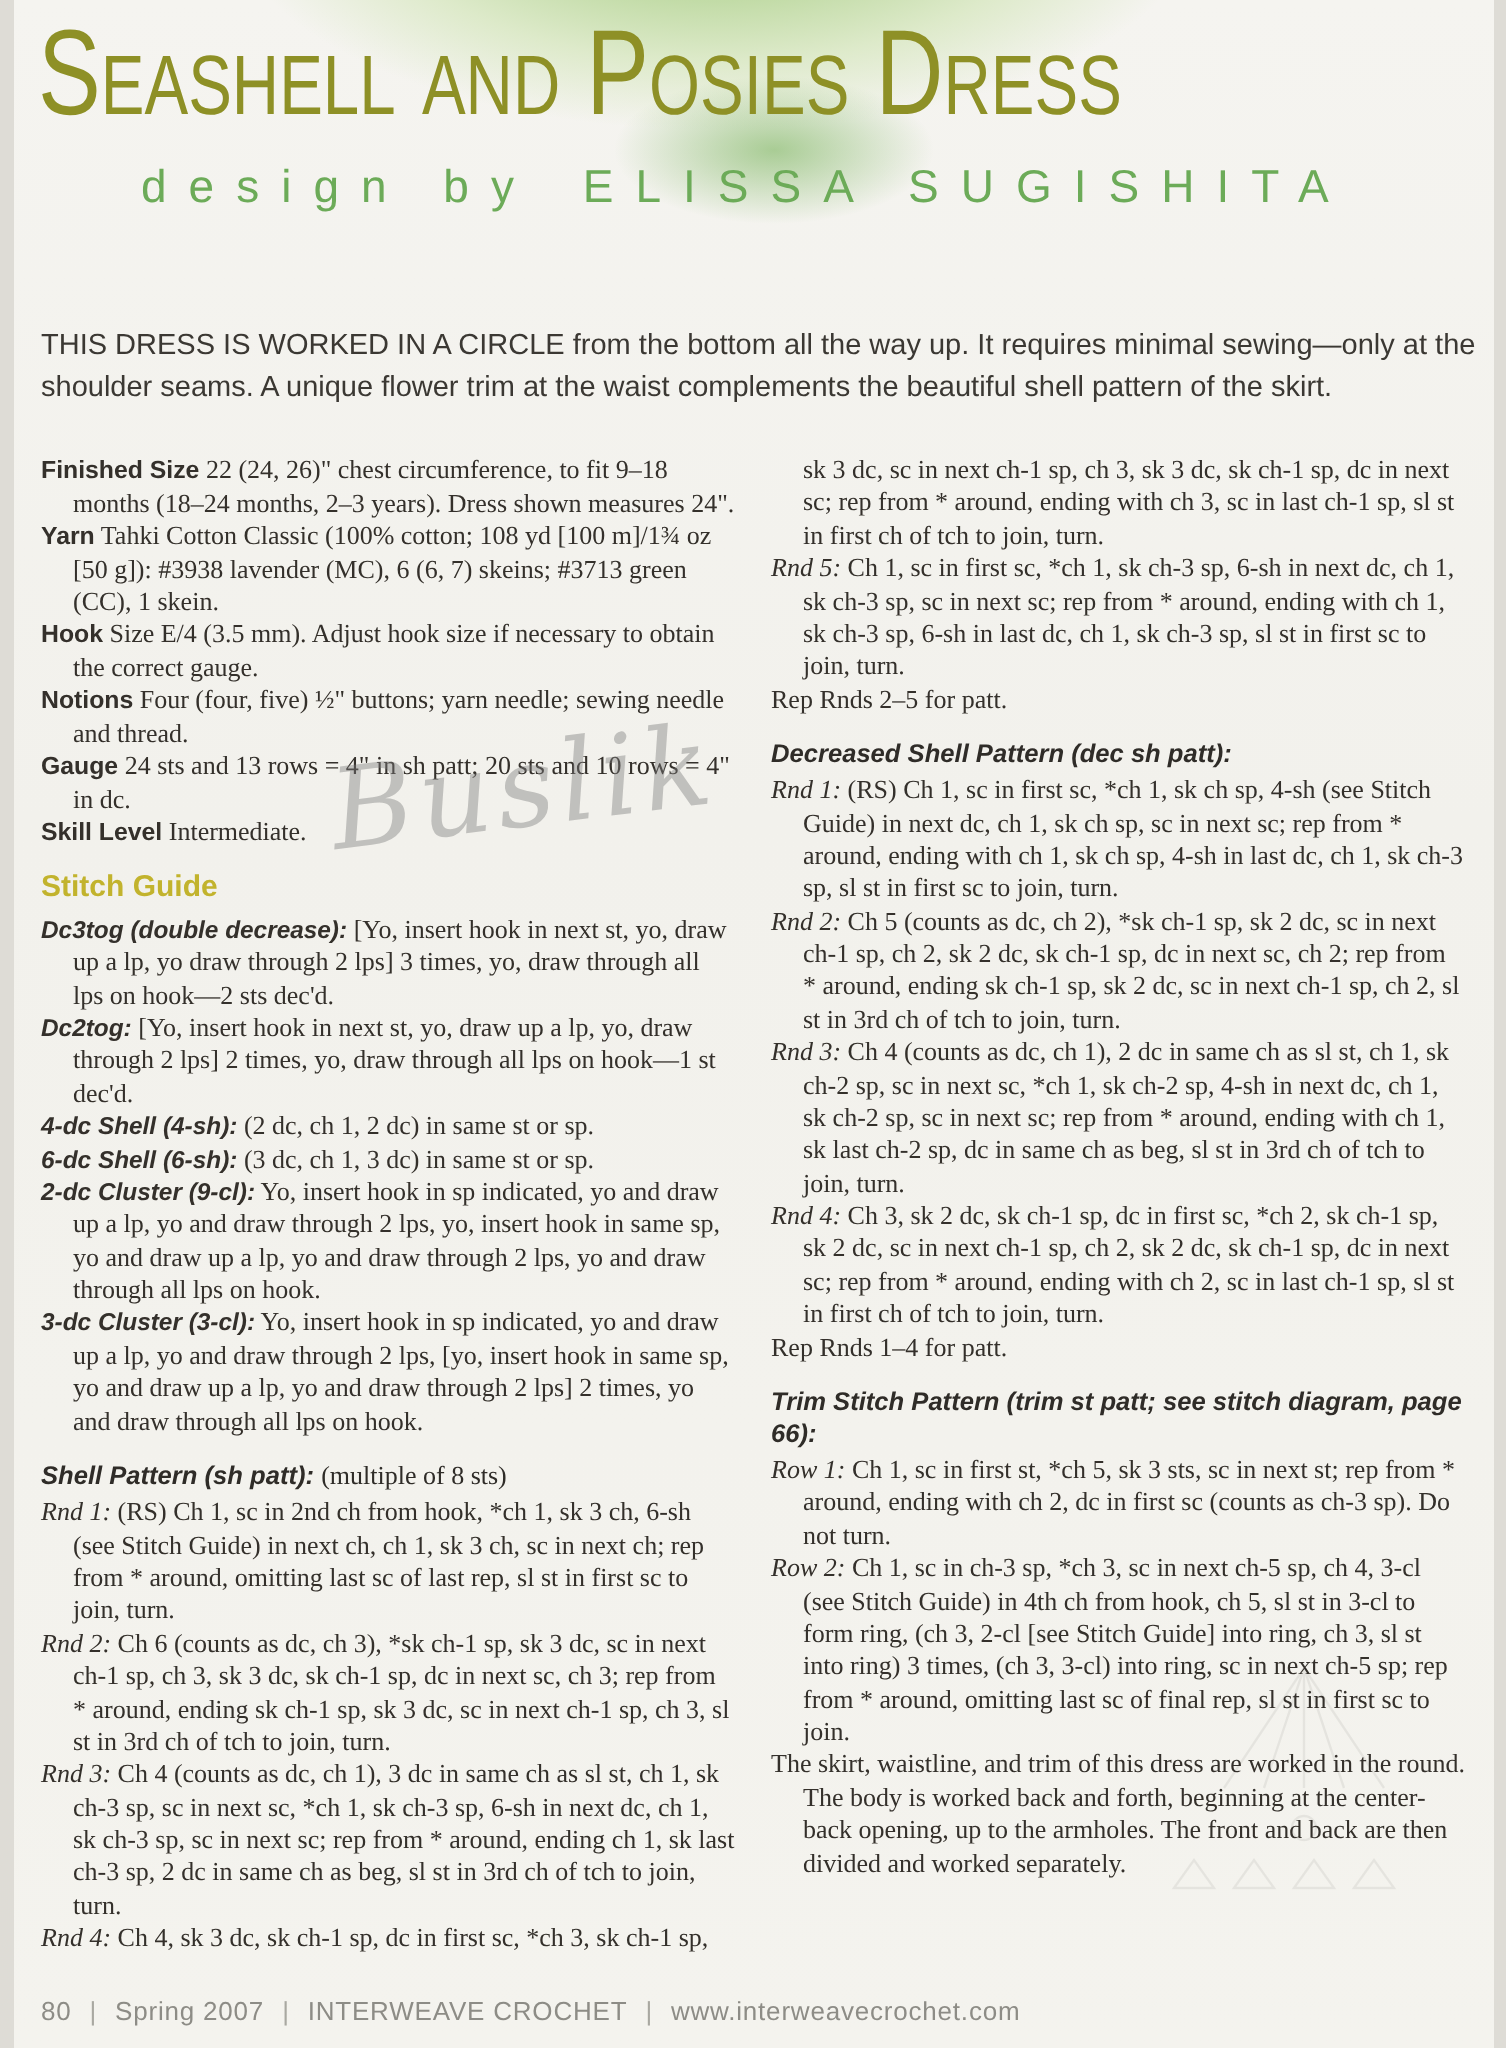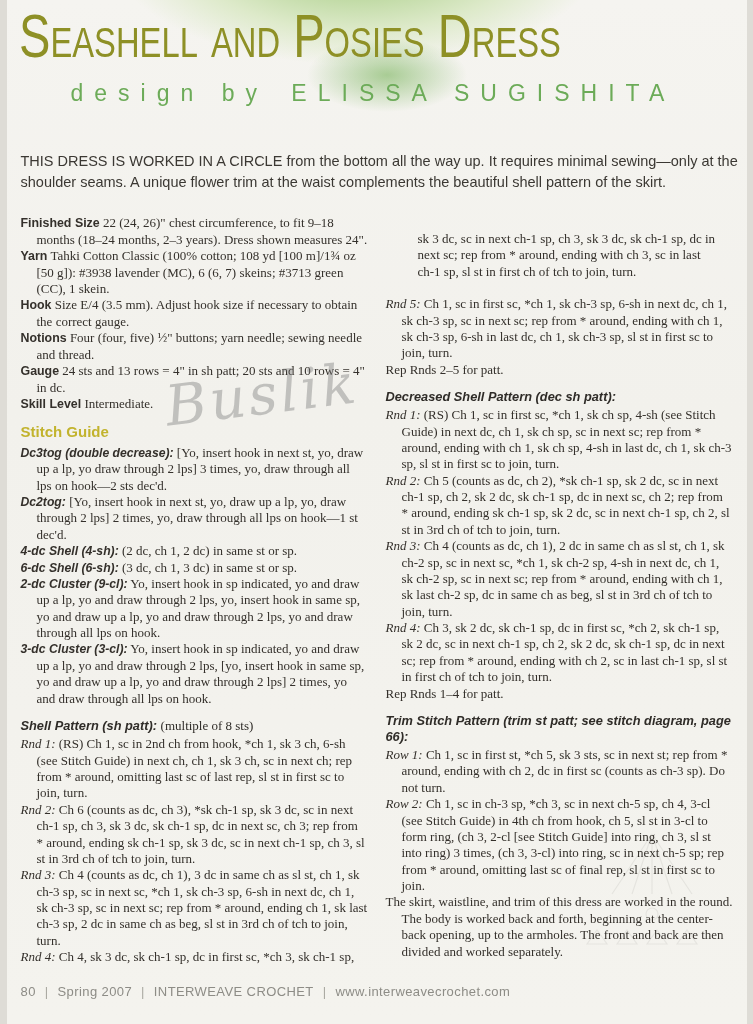--- a/index.html
+++ b/index.html
@@ -31,56 +31,56 @@
     white-space:nowrap;
   }
   .byline {
     position:relative; z-index:2; margin:18px 16px 0 64px;
     font-family:"Liberation Sans", sans-serif; font-size:23px;
     color:#6cab58; letter-spacing:11px; white-space:nowrap;
   }
   .byline-name { margin-left:6px; }
   .intro {
     position:relative; z-index:2;
-    margin:44px 14px 0 14px; width:725px;
+    margin:56px 14px 0 14px; width:725px;
     font-family:"Liberation Sans", sans-serif; font-size:14.5px;
     line-height:1.45; color:#3b3833;
   }
   .watermark {
     position:absolute; left:158px; top:362px; z-index:3;
     font-family:"DejaVu Serif", serif; font-style:italic;
     font-size:56px; letter-spacing:3px;
     color:rgba(125,125,125,.42);
     transform:rotate(-7deg);
     pointer-events:none;
   }
   .cols { display:flex; gap:18px; margin:22px 14px 0 14px; position:relative; z-index:2; }
   .col { width:355px; font-size:13px; line-height:1.26; }
   .group { margin-bottom:9px; }
   .hang { margin:0; padding-left:16px; text-indent:-16px; }
-  .cont { margin:16px; padding-left:16px; text-indent:0; }
+  .cont { margin:0; padding-left:16px; text-indent:0; }
   .flush { margin:0; }
   .mlabel { font-family:"Liberation Sans", sans-serif; font-size:12.4px;margin-top:36px; }
   .sg-head {
     font-family:"Liberation Sans", sans-serif; font-size:15px; font-weight:bold;
     color:#c2b32d; margin:10px 0 3px 0;
   }
   .term { font-family:"Liberation Sans", sans-serif; font-style:italic; font-weight:bold; font-size:12.2px;margin-top:32px; }
   .rlabel { font-style:italic; }
   .phead {
     font-family:"Liberation Sans", sans-serif; font-style:italic; font-weight:bold;
     font-size:12.8px; margin:11px 0 2px 0; color:#2f2c28;
   }
   .psuffix { font-family:"Liberation Serif", serif; font-style:normal; font-weight:normal; font-size:13px; }
   .notes-head {
     font-family:"Liberation Sans", sans-serif; font-size:15px; font-weight:normal;
     color:#45423c; margin:13px 0 2px 0;
   }
   .footer {
-    position:absolute; left:14px; bottom:25px; z-index:2;
+    position:absolute; left:14px; bottom:11px; z-index:2;
     font-family:"Liberation Sans", sans-serif; font-size:13px;
     color:#8d8c86; letter-spacing:.4px;
   }
   .footer .sep { margin:0 9px; color:#a9a8a1; }
   .bleed { position:absolute; right:10px; bottom:40px; z-index:1; opacity:.10; }
 </style>
 </head>
 <body>
 
 <div class="page">

